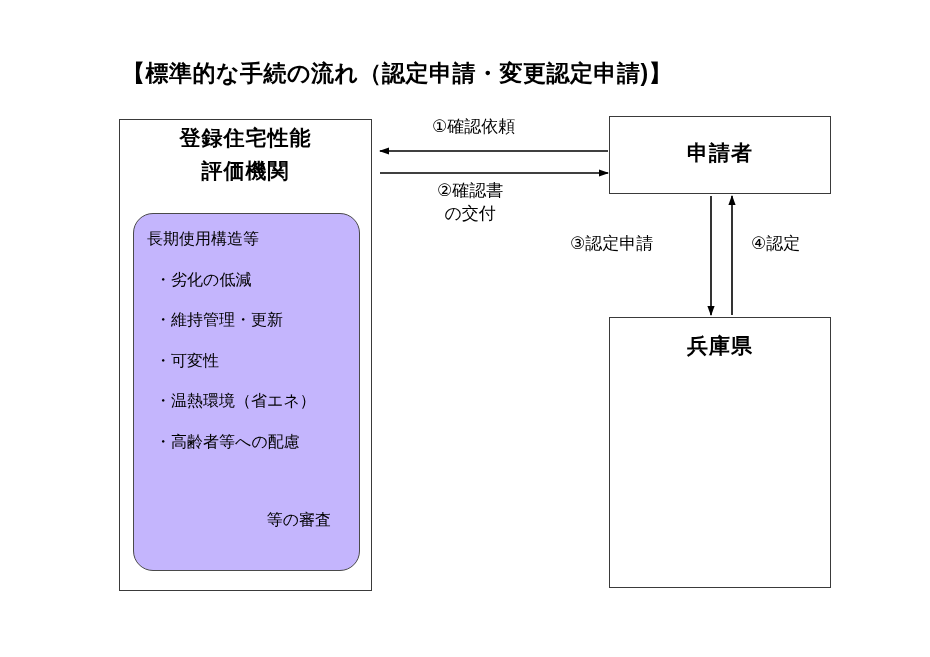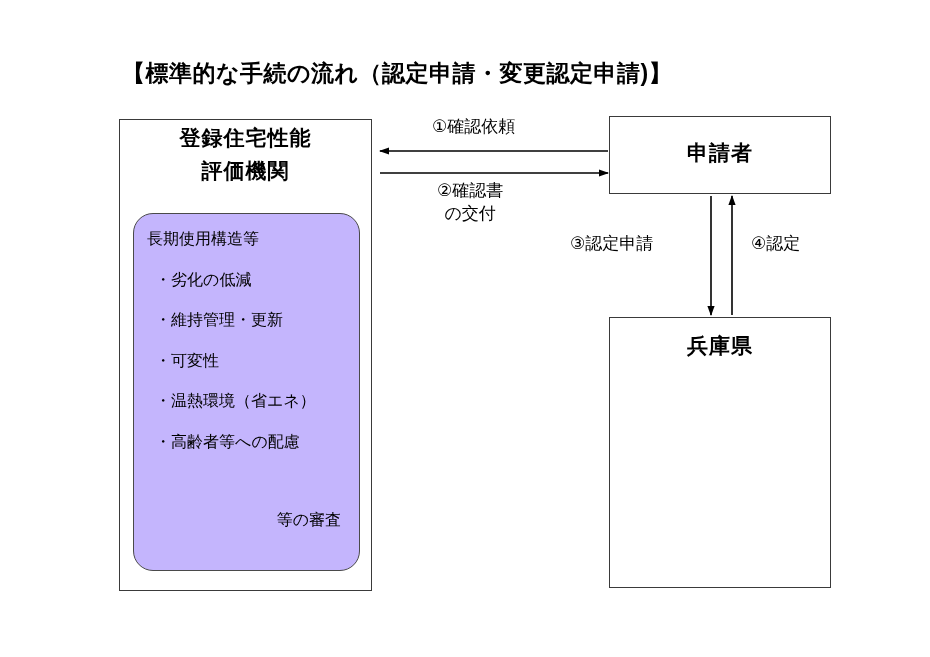--- a/index.html
+++ b/index.html
@@ -78,21 +78,21 @@
   #criteria-agency .crit-list li { margin-bottom: 23px; }
   #criteria-agency .crit-list li.indent { padding-left: 8px; }
   #criteria-pref .crit-list { padding: 14px 0 0 12px; }
   #criteria-pref .crit-list li { margin-bottom: 23px; padding-left: 5px; }
 
   .crit-footer {
     position: absolute;
     font-size: 16px;
     white-space: nowrap;
   }
-  #footer-agency { right: 18px; top: 296px; }
+  #footer-agency { right: 28px; top: 296px; }
   #footer-pref   { right: 18px; top: 175px; }
 
   
   .arrow-label {
     position: absolute;
     font-size: 17px;
     white-space: nowrap;
     line-height: 1.35;
   }
   #label-1 { left: 432px; top: 116px; }

